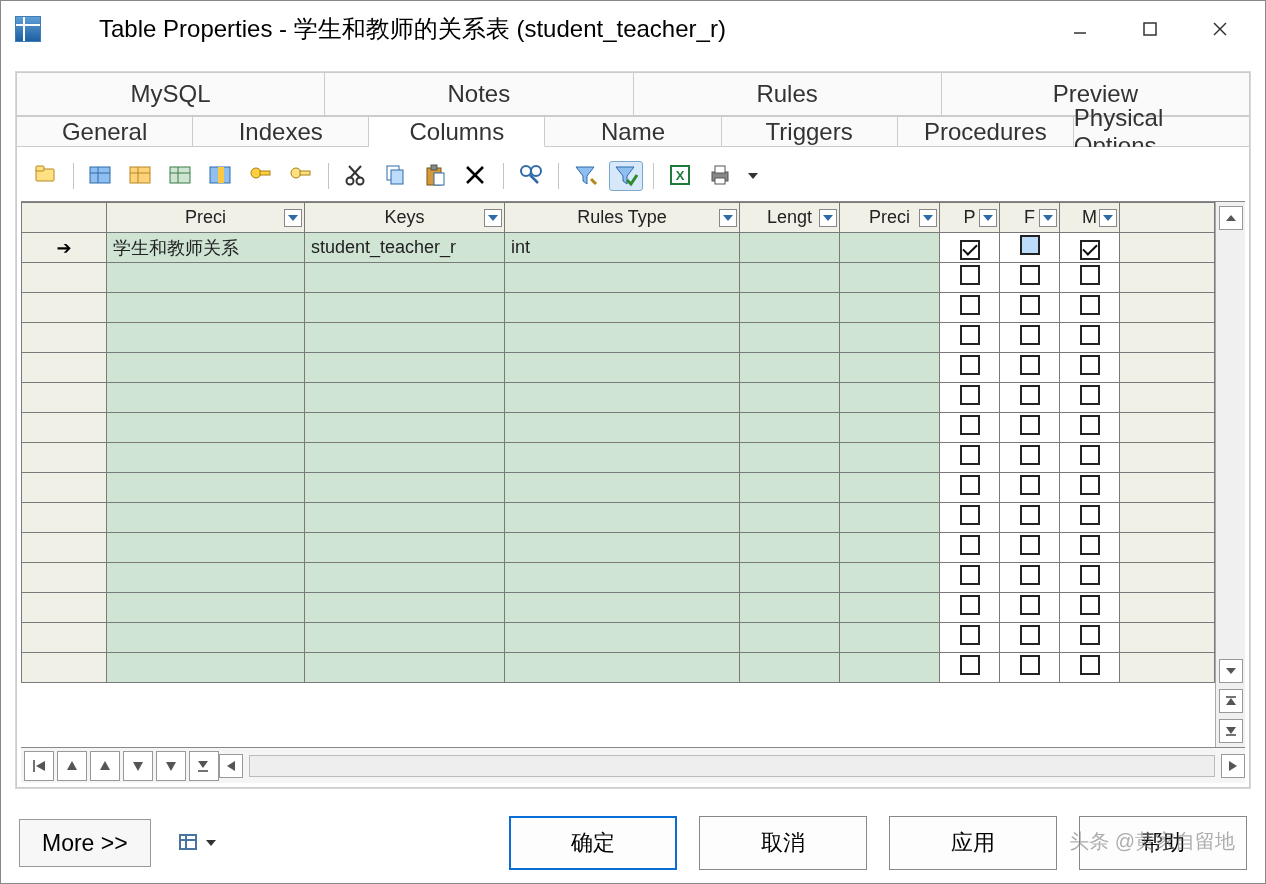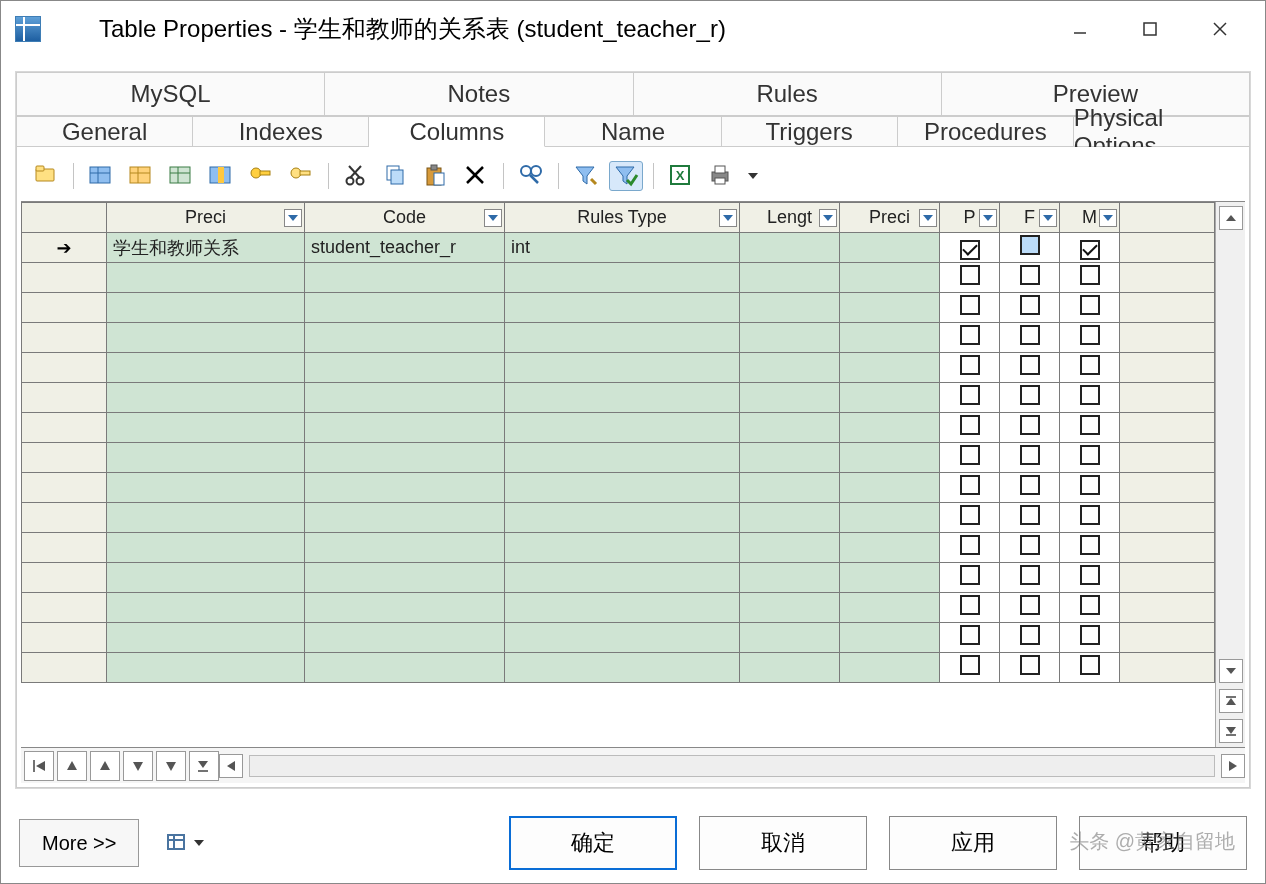--- a/index.html
+++ b/index.html
@@ -185,21 +185,21 @@
     display:flex; align-items:center; justify-content:center;
   }
 
   
   .button-bar {
     height: 80px; display:flex; align-items:center;
     padding: 0 18px; gap: 18px;
   }
   .more-btn {
     height: 48px; padding: 0 22px; border:1px solid #999; background:#f7f7f7;
-    font-size: 20px;
+    font-size: 23px;
   }
   .tpl-btn {
     height:40px; width:56px; border:1px solid transparent;
     display:flex; align-items:center; justify-content:center; gap:6px;
   }
   .btn-group { margin-left:auto; display:flex; gap:22px;align-items:flex-end; }
   .dlg-btn {
     min-width: 168px; height:54px; border:1px solid #888;
     background:#fdfdfd; font-size:22px;
   }
@@ -393,21 +393,21 @@
               <col>
             </colgroup>
             <thead>
                 <tr id="grid-head-row">
                   <th></th>
                   <th><span>Preci</span><span class="hfilter">
                       <svg>
                         <polygon points="0,0 10,0 5,6" fill="#2e6aa8"></polygon>
                       </svg>
                     </span></th>
-                  <th><span>Code</span><span class="hfilter">
+                  <th><span>Keys</span><span class="hfilter">
                       <svg>
                         <polygon points="0,0 10,0 5,6" fill="#2e6aa8"></polygon>
                       </svg>
                     </span></th>
                   <th><span>Rules Type</span><span class="hfilter">
                       <svg>
                         <polygon points="0,0 10,0 5,6" fill="#2e6aa8"></polygon>
                       </svg>
                     </span></th>
                   <th><span>Lengt</span><span class="hfilter">

